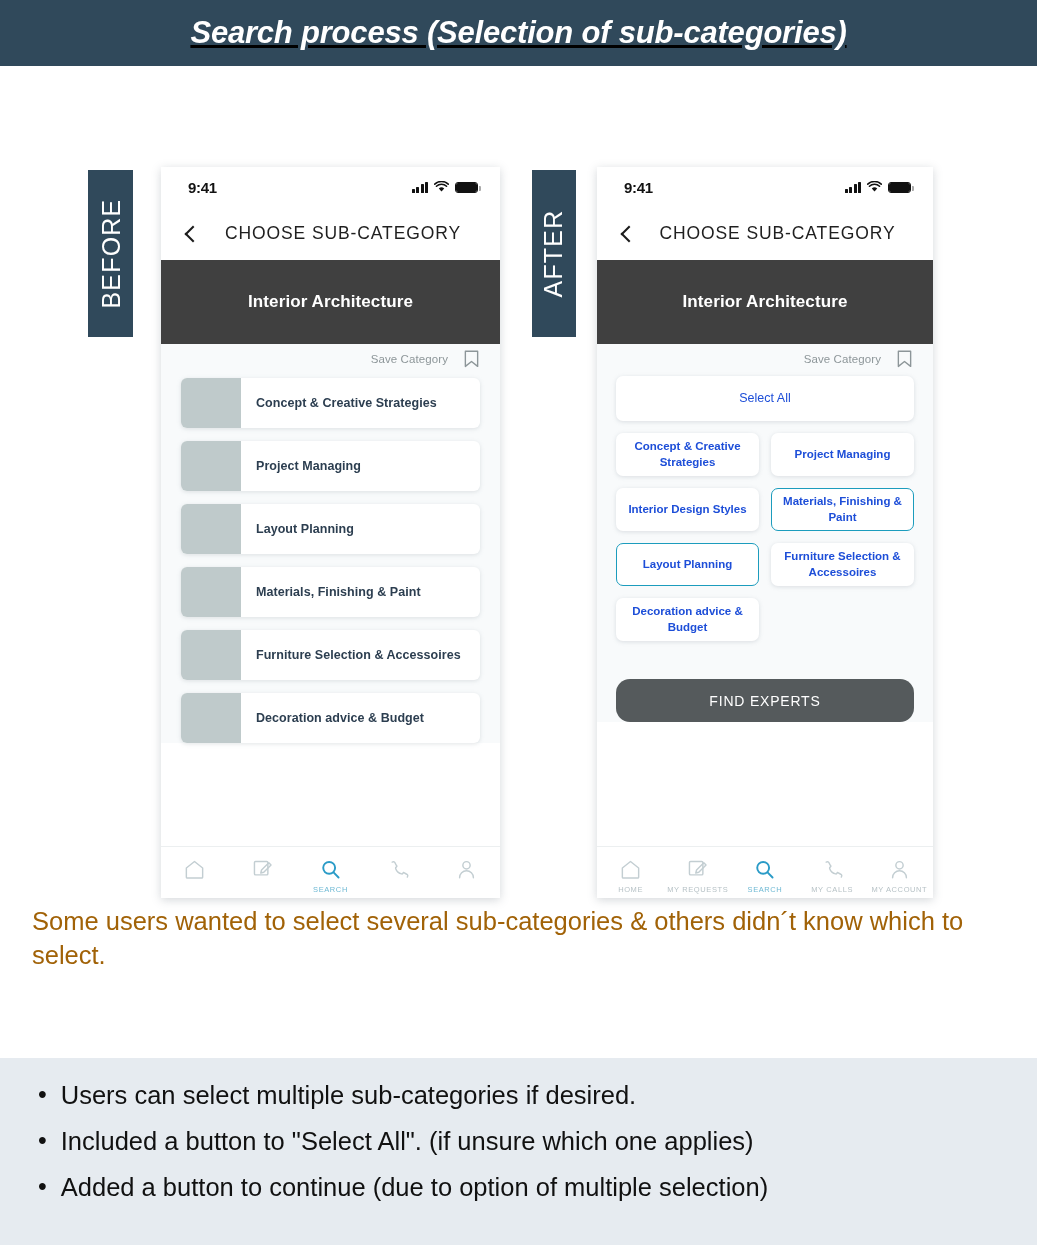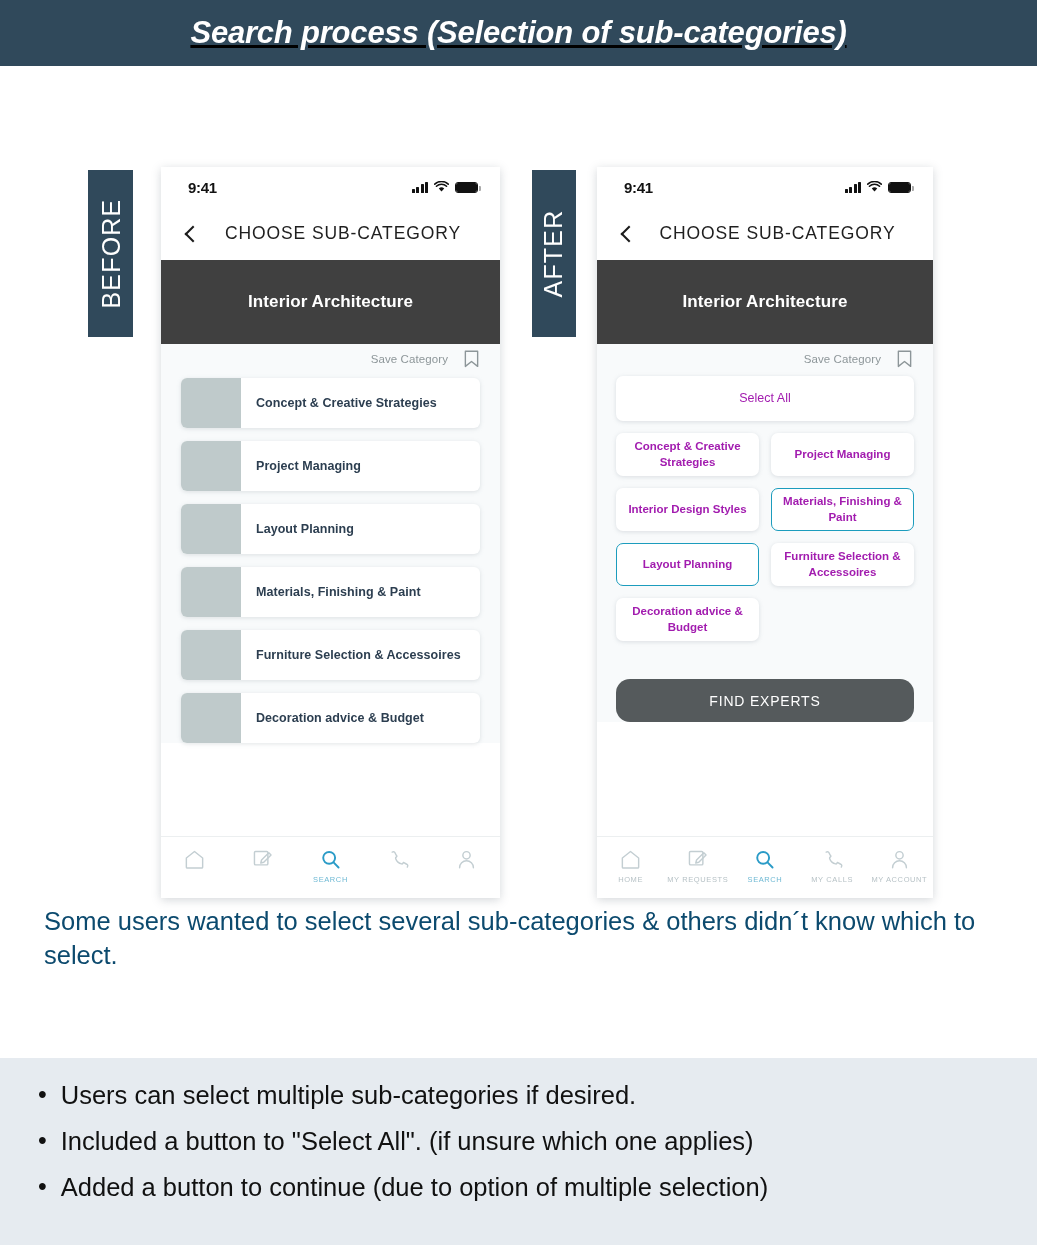--- a/index.html
+++ b/index.html
@@ -131,54 +131,54 @@
     font-size: 12.5px; font-weight: bold; color: #2c3e50;
     padding-left: 15px; letter-spacing: 0.05px;
   }
 
   
   .after-body { padding: 0 19px; }
   .chip {
     background: #ffffff; border-radius: 7px; border: 1.6px solid transparent;
     box-shadow: 0 1px 4px rgba(140,152,160,0.28);
     display: flex; align-items: center; justify-content: center; text-align: center;
-    font-size: 11.5px; font-weight: bold; color: #a21caf; line-height: 1.32;
+    font-size: 11.5px; font-weight: bold; color: #1d4ed8; line-height: 1.32;
     padding: 4px 6px;
   }
   .chip.selected { border-color: #1c9cbd; box-shadow: none; }
   .chip-selectall { height: 45px; font-size: 12.5px; font-weight: normal; margin-bottom: 12px; }
   .chip-grid { display: grid; grid-template-columns: 1fr 1fr; gap: 12px 12px; }
   .chip-grid .chip { height: 43px; }
 
   .find-experts-wrap { padding: 38px 19px 0 19px; }
   .find-experts {
     height: 43px; background: #555a5c; border-radius: 14px;
     display: flex; align-items: center; justify-content: center;
     color: #ffffff; font-size: 14px; letter-spacing: 0.8px;
   }
 
   
   .tab-bar {
     position: absolute; left: 0; bottom: 0; width: 100%;
     background: #ffffff; border-top: 1px solid #eceff0;
     display: flex; align-items: flex-start; justify-content: space-around;
-    padding-top: 11px; height: 62px;
+    padding-top: 11px; height: 52px;
   }
   .tab-item {
     display: flex; flex-direction: column; align-items: center; gap: 4px;
     width: 62px; cursor: pointer;
   }
   .tab-ico { width: 23px; height: 23px; display: block; }
   .tab-text { font-size: 7.5px; letter-spacing: 0.6px; color: #b7c2c6; }
   .tab-item.active .tab-text { color: #6fb9d4; }
 
   
   .problem-text {
-    position: absolute; left: 44px; top: 905px; width: 975px;
-    font-size: 25.5px; color: #0c4a6e; line-height: 1.33;
+    position: absolute; left: 32px; top: 905px; width: 975px;
+    font-size: 25.5px; color: #a16207; line-height: 1.33;
   }
   .solution-box {
     position: absolute; left: 0; top: 1058px; width: 1037px; height: 187px;
     background: #e6ebf0;
     padding: 22px 0 0 38px;
   }
   .bullet {
     display: flex; align-items: flex-start; gap: 14px;
     font-size: 25.5px; color: #111111; line-height: 1.25; margin-bottom: 14px;
   }

